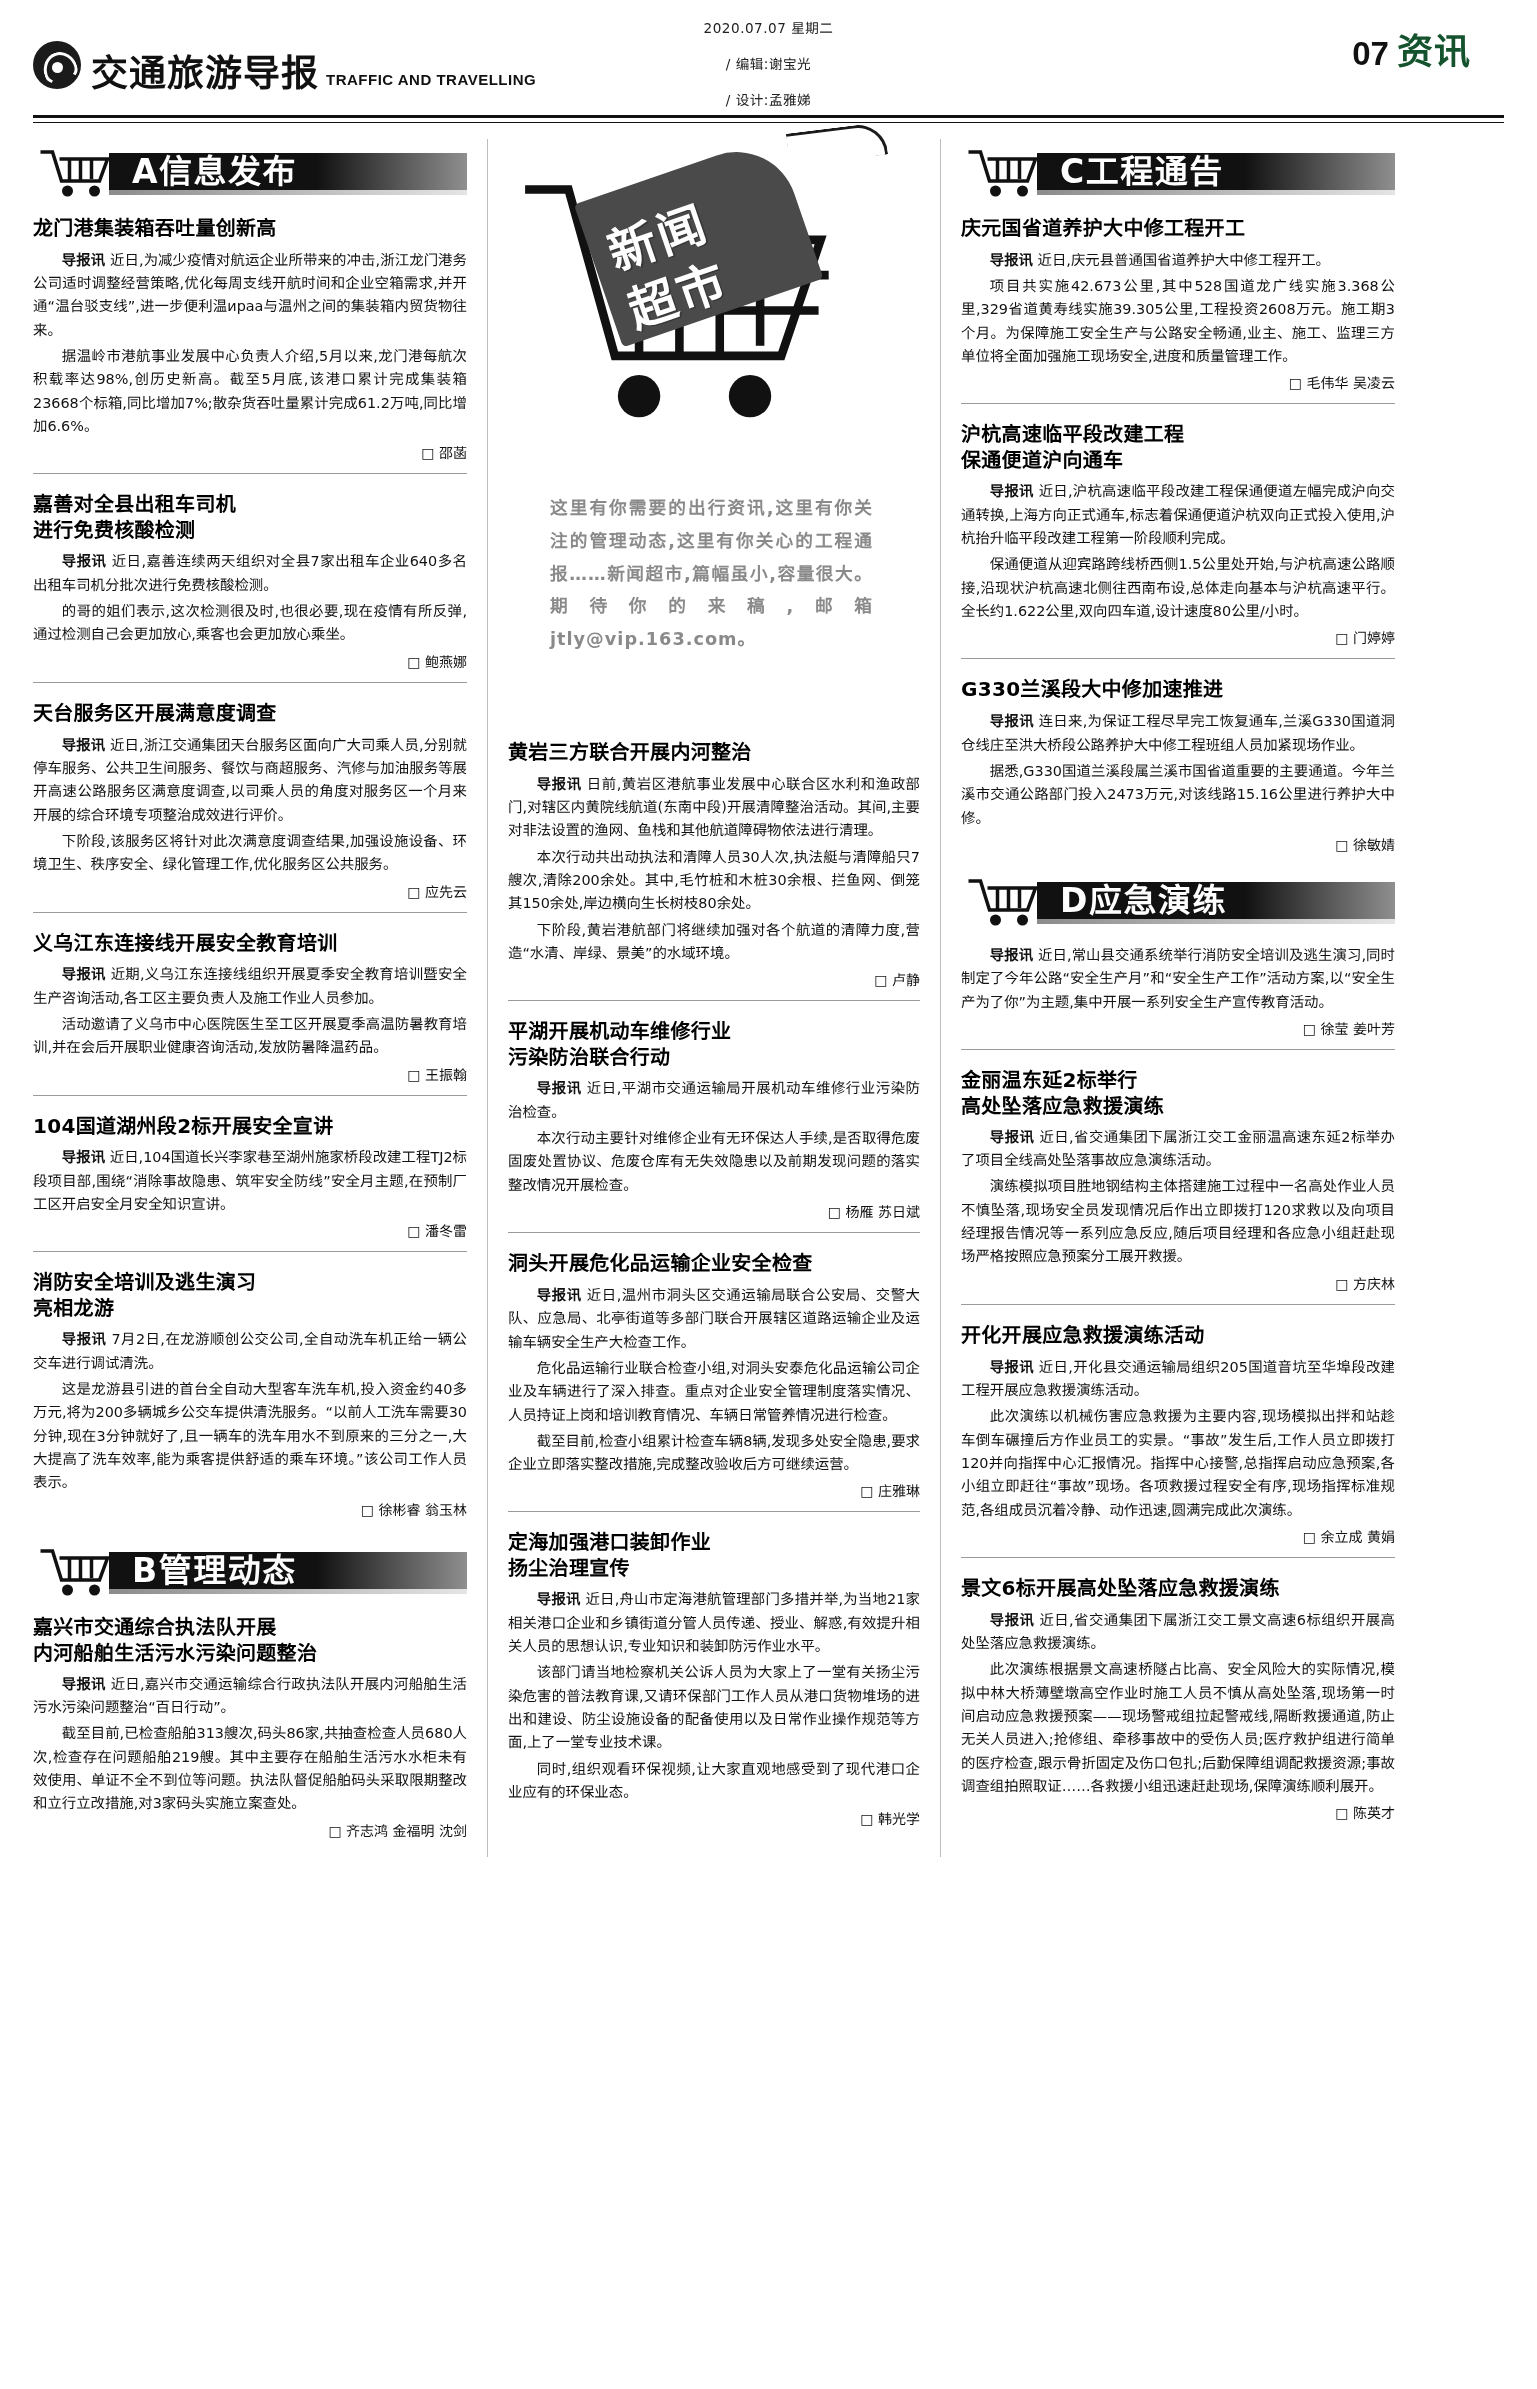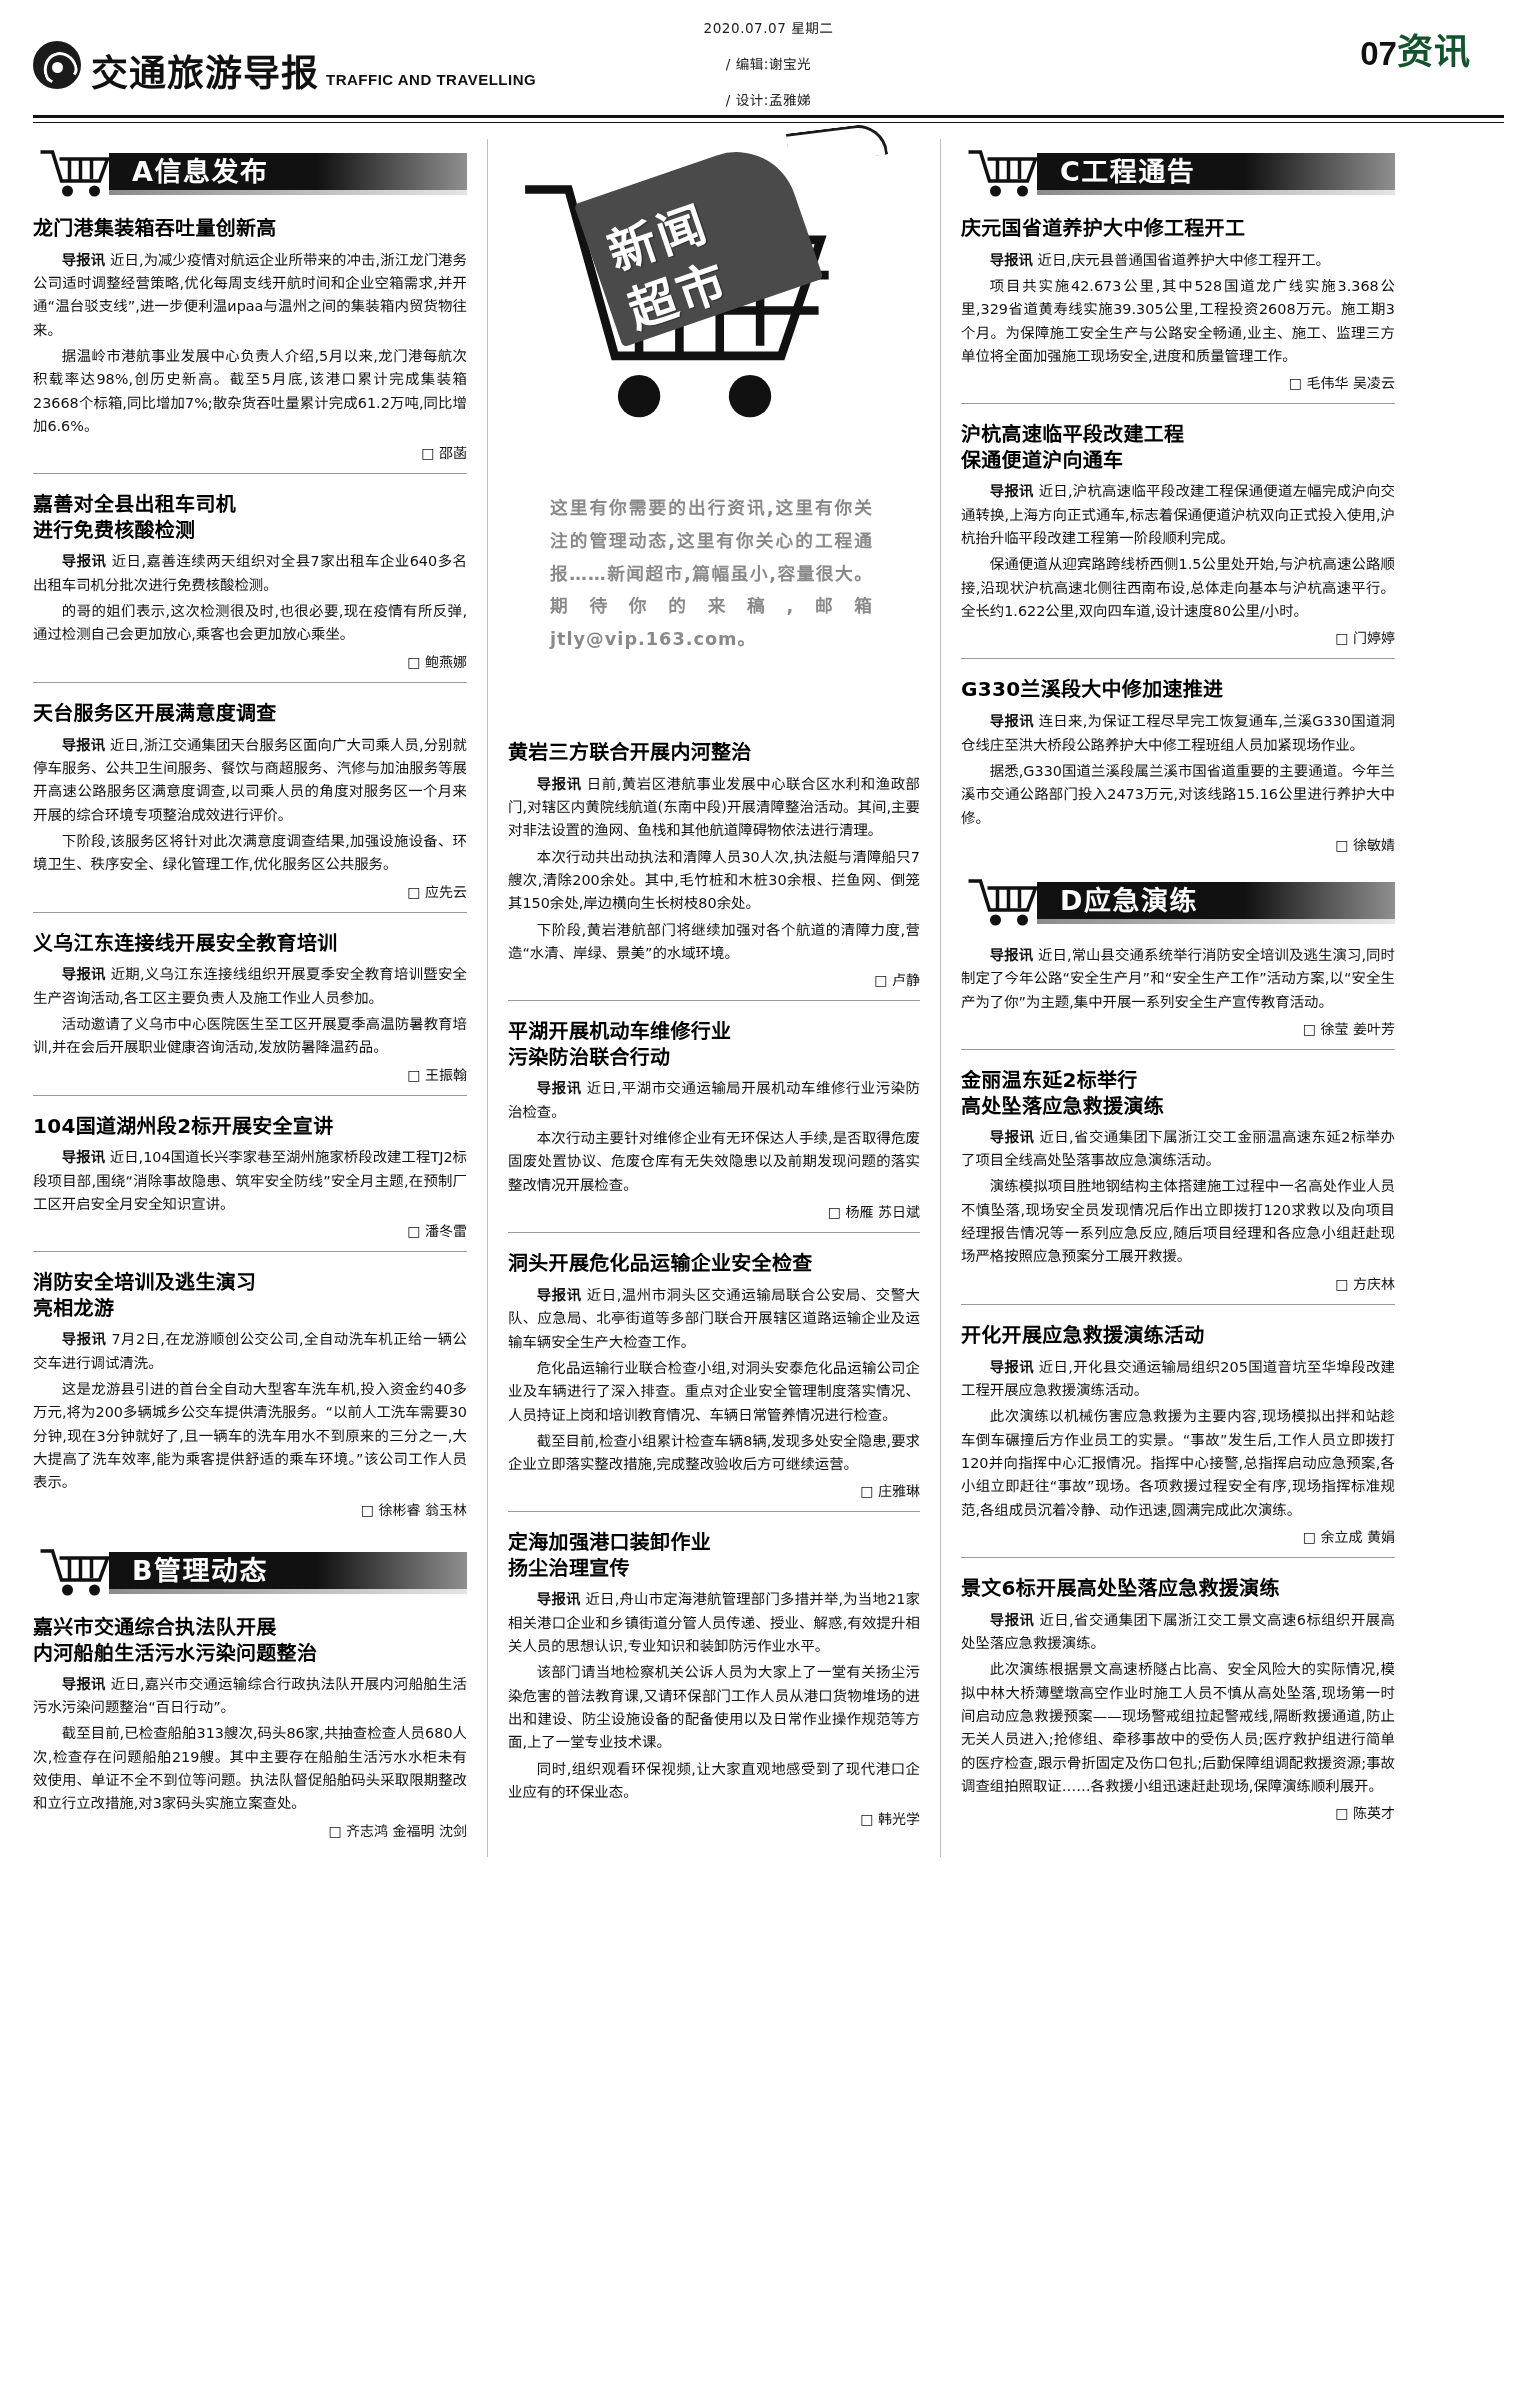--- a/index.html
+++ b/index.html
@@ -91,20 +91,21 @@
     height:20px;
     background:linear-gradient(to right,#d9d9d9,#f4f4f4 60%,#ffffff);
     z-index:-1;
   }
   .mast-right{
     position:absolute;
     right:33px;
     bottom:22px;
     display:flex;
     align-items:flex-end;
+    gap:8px;
   }
   .mast-pageno{
     font-family:"Liberation Sans",sans-serif;
     font-weight:bold;
     font-size:33px;
     color:#111;
     line-height:1;
   }
   .mast-section{
     font-weight:bold;
@@ -163,21 +164,21 @@
     opacity:.55;
   }
   .sec-head .cart{
     position:absolute;left:3px;top:3px;
     width:86px;height:54px;
   }
   .sec-head .cart svg{width:86px;height:54px;display:block;}
   .sec-head .label{
     position:absolute;
     left:99px;top:15px;
-    font-size:27px;
+    font-size:33px;
     font-weight:bold;
     color:#fff;
     letter-spacing:1.5px;
     line-height:29px;
     text-shadow:0 1px 0 rgba(0,0,0,.35);
   }
 
   
   .article{margin-bottom:17px;}
   .art-title{

